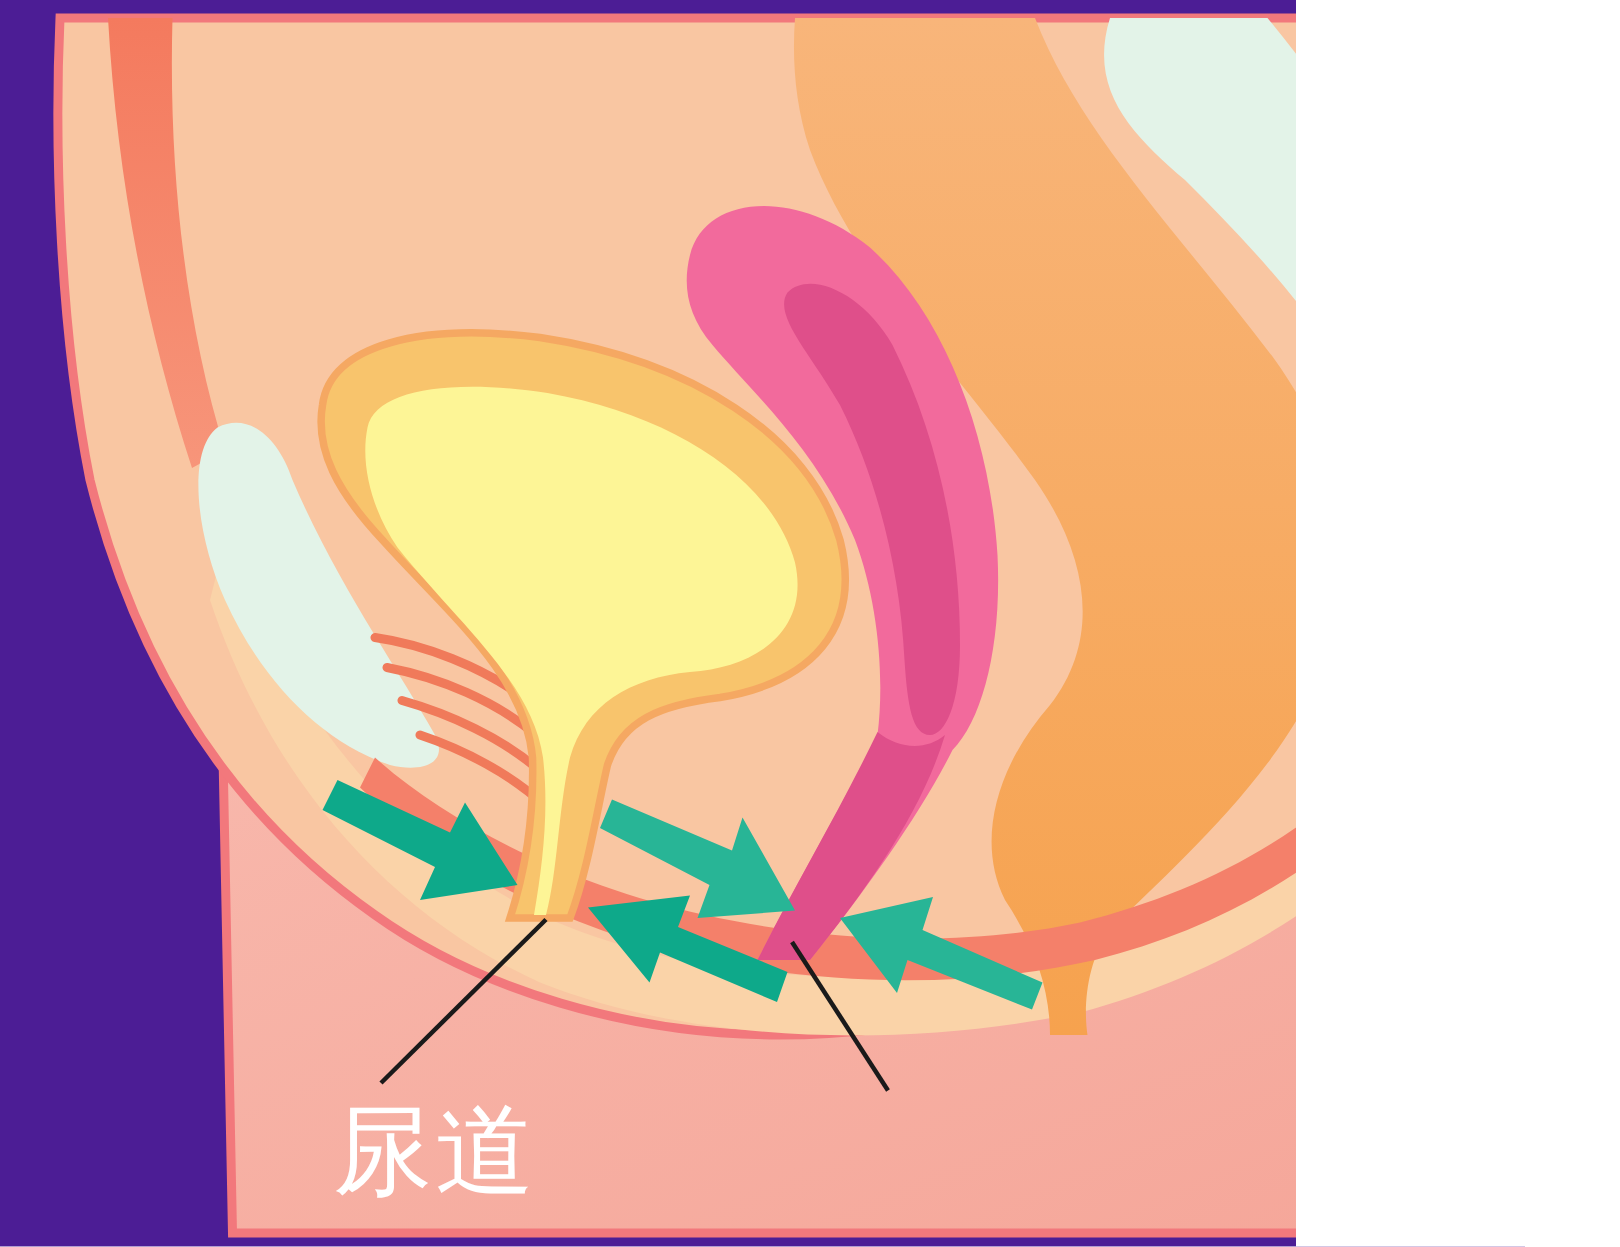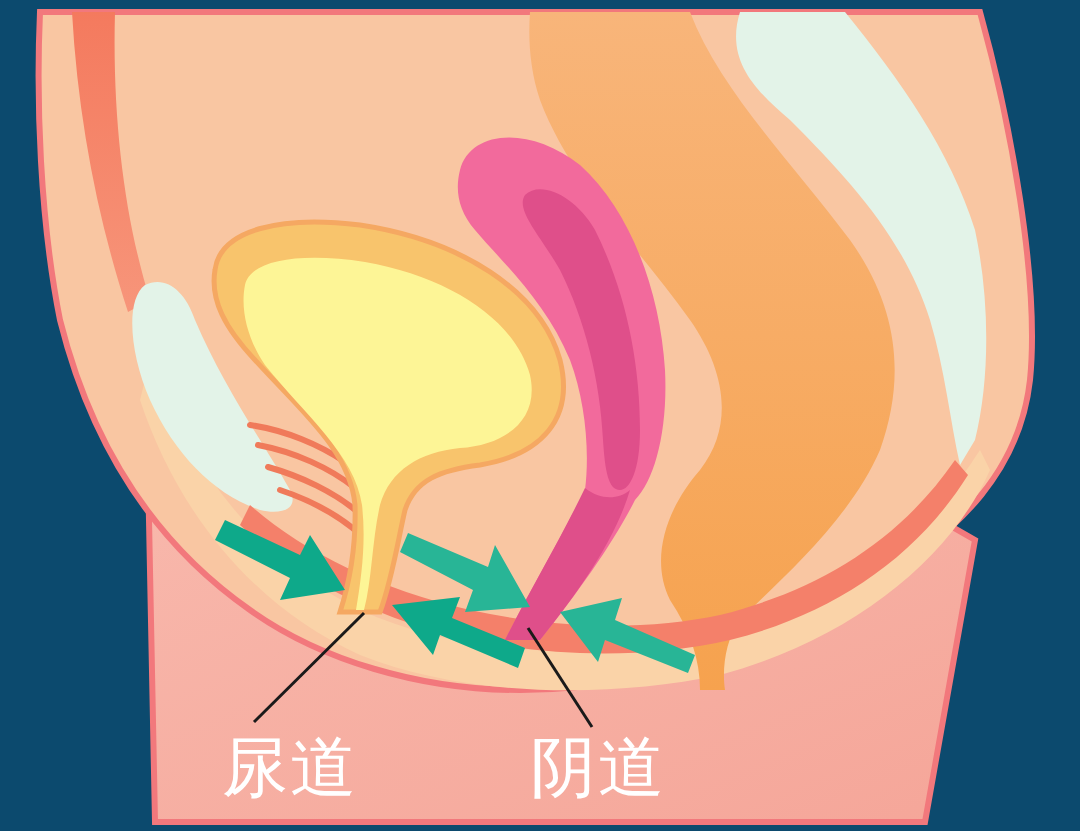--- a/index.html
+++ b/index.html
@@ -1,16 +1,16 @@
 <!DOCTYPE html>
 <html><head>
   <meta charset="utf-8">
   <style>
     html, body { margin: 0; padding: 0; background: #ffffff; }
-    #stage { position: relative; width: 1080px; height: 831px; overflow: hidden; background: #0c4a6e; }
+    #stage { position: relative; width: 864px; height: 831px; overflow: hidden; background: #4c1d95; }
     svg { position: absolute; left: 0; top: 0; }
     .label {
       position: absolute;
       color: #ffffff;
       font-family: "DejaVu Sans", sans-serif;
       font-size: 66px;
       line-height: 1;
       letter-spacing: 2px;
       white-space: nowrap;
     }
@@ -80,14 +80,13 @@
     </g>
     <g>
       <polygon points="695,655 688,673 605,640 598,662 560,612 622,598 615,620" fill="#28B596"></polygon>
     </g>
 
     <line x1="364" y1="613" x2="254" y2="722" stroke="#1A1A1A" stroke-width="3"></line>
     <line x1="528" y1="628" x2="592" y2="727" stroke="#1A1A1A" stroke-width="3"></line>
   </svg>
 
   <div class="label" style="left:222px; top:735px;">尿道</div>
-  <div class="label" style="left:530px; top:735px;">阴道</div>
 </div>
 
 </body></html>

